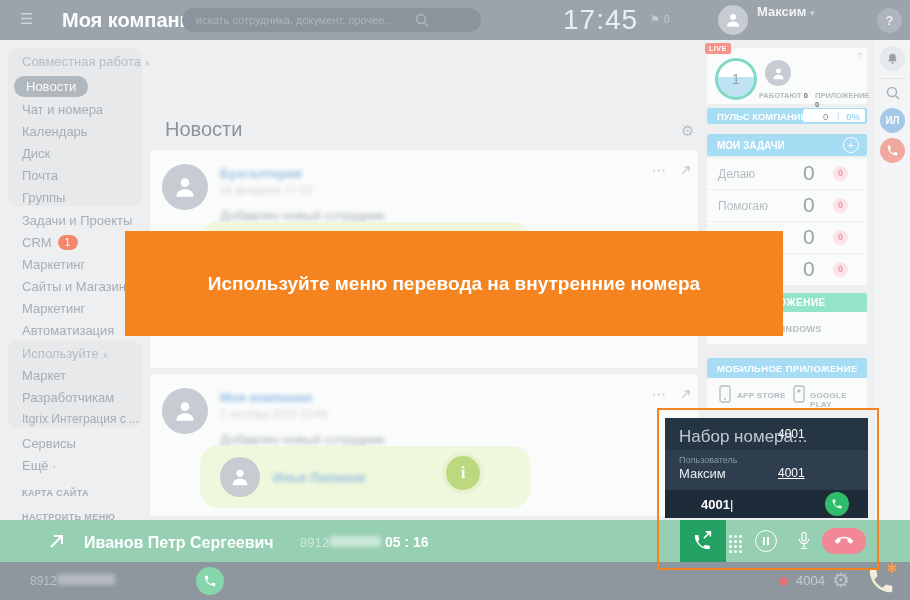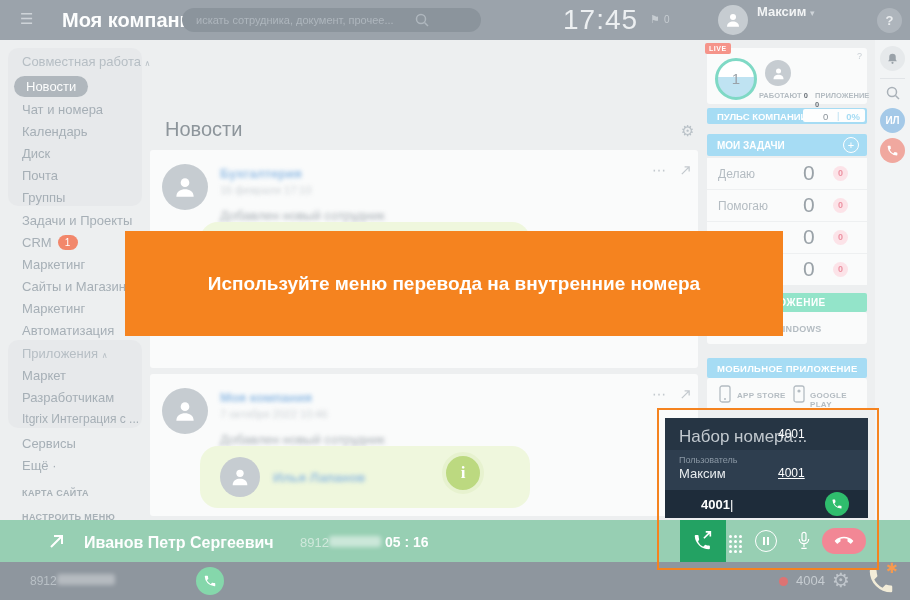--- a/index.html
+++ b/index.html
@@ -113,21 +113,21 @@
     <div class="side-item" style="top:84px;">Календарь</div>
     <div class="side-item" style="top:106px;">Диск</div>
     <div class="side-item" style="top:128px;">Почта</div>
     <div class="side-item" style="top:150px;">Группы</div>
     <div class="side-item" style="top:173px;">Задачи и Проекты</div>
     <div class="side-item" style="top:195px;"><span>CRM</span><span class="badge-crm">1</span></div>
     <div class="side-item" style="top:217px;">Маркетинг</div>
     <div class="side-item" style="top:239px;">Сайты и Магазины</div>
     <div class="side-item" style="top:261px;">Маркетинг</div>
     <div class="side-item" style="top:283px;">Автоматизация</div>
-    <div class="side-item side-header" style="top:306px;"><span>Приложения</span> <span class="ico" style="font-size:8px;">∧</span></div>
+    <div class="side-item side-header" style="top:306px;"><span>Используйте</span> <span class="ico" style="font-size:8px;">∧</span></div>
     <div class="side-item" style="top:328px;">Маркет</div>
     <div class="side-item" style="top:350px;">Разработчикам</div>
     <div class="side-item" style="top:372px;font-size:12px;">Itgrix Интеграция с ...</div>
     <div class="side-item" style="top:396px;">Сервисы</div>
     <div class="side-item" style="top:418px;">Ещё ·</div>
     <div class="side-foot" style="top:448px;">КАРТА САЙТА</div>
     <div class="side-foot" style="top:472px;">НАСТРОИТЬ МЕНЮ</div>
   </div>
 
 

